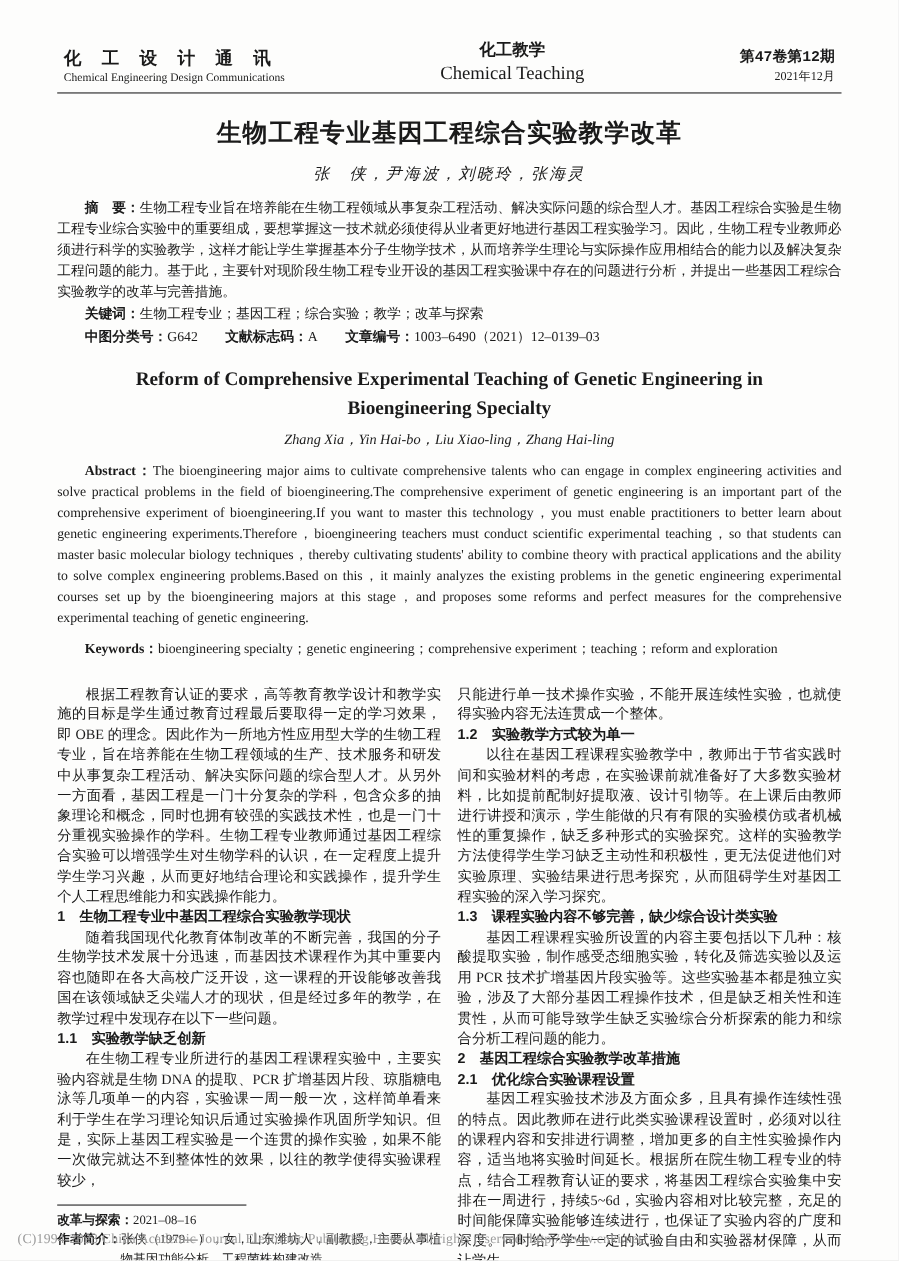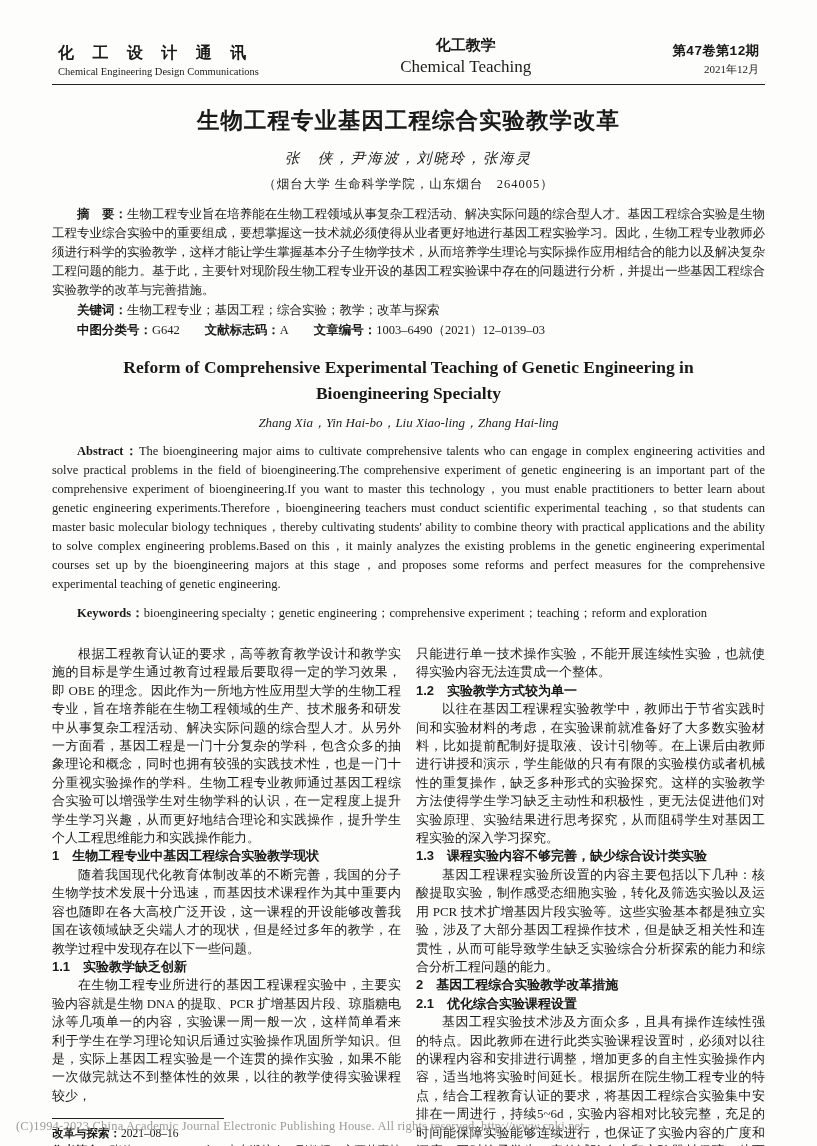--- a/index.html
+++ b/index.html
@@ -34,21 +34,21 @@
   .authors-cn{
     text-align:center;font-size:14.5px;margin-top:13px;
     font-style:italic;font-weight:normal;letter-spacing:2px;
   }
   .affiliation{text-align:center;font-size:12.5px;margin-top:8px;letter-spacing:1px;}
   
   .abs-block{margin-top:12px;font-size:12.5px;line-height:19px;text-align:justify;}
   .abs-block .lbl{font-family:"Liberation Sans","DejaVu Sans",sans-serif;font-weight:bold;}
   .indent2{text-indent:2em;}
   .meta-line{font-size:12.5px;line-height:19px;text-indent:2em;margin-top:1px;}
-  .meta-line .lbl{font-family:Liberation Sans, sans-serif;font-weight:bold;margin-top:12px;}
+  .meta-line .lbl{font-family:Liberation Mono, monospace;font-weight:bold;margin-top:12px;}
   .meta-line .gap{display:inline-block;width:2em;}
   
   .title-en{
     font-weight:bold;font-size:17.5px;text-align:center;line-height:26px;
     margin:14px 30px 0 30px;
   }
   .authors-en{text-align:center;font-style:italic;font-size:13px;margin-top:8px;}
   .abs-en{margin-top:10px;font-size:12.5px;line-height:19px;text-align:justify;}
   .abs-en .lbl{font-weight:bold;}
   
@@ -87,21 +87,20 @@
     </div>
     <div class="jh-right">
       <div class="cn">第47卷第12期</div>
       <div class="en">2021年12月</div>
     </div>
   </div>
   <hr class="jrule">
 
   <div class="title-cn">生物工程专业基因工程综合实验教学改革</div>
   <div class="authors-cn">张　侠，尹海波，刘晓玲，张海灵</div>
-  <div class="affiliation">（烟台大学 生命科学学院，山东烟台　264005）</div>
 
   <div class="abs-block indent2"><span class="lbl">摘　要：</span><span>生物工程专业旨在培养能在生物工程领域从事复杂工程活动、解决实际问题的综合型人才。基因工程综合实验是生物工程专业综合实验中的重要组成，要想掌握这一技术就必须使得从业者更好地进行基因工程实验学习。因此，生物工程专业教师必须进行科学的实验教学，这样才能让学生掌握基本分子生物学技术，从而培养学生理论与实际操作应用相结合的能力以及解决复杂工程问题的能力。基于此，主要针对现阶段生物工程专业开设的基因工程实验课中存在的问题进行分析，并提出一些基因工程综合实验教学的改革与完善措施。</span></div>
 
   <div class="meta-line"><span class="lbl">关键词：</span><span>生物工程专业；基因工程；综合实验；教学；改革与探索</span></div>
 
   <div class="meta-line"><span class="lbl">中图分类号：</span><span>G642</span><span class="gap"></span><span class="lbl">文献标志码：</span><span>A</span><span class="gap"></span><span class="lbl">文章编号：</span><span>1003–6490（2021）12–0139–03</span></div>
 
   <div class="title-en">Reform of Comprehensive Experimental Teaching of Genetic Engineering in Bioengineering Specialty</div>
   <div class="authors-en">Zhang Xia，Yin Hai-bo，Liu Xiao-ling，Zhang Hai-ling</div>
 

